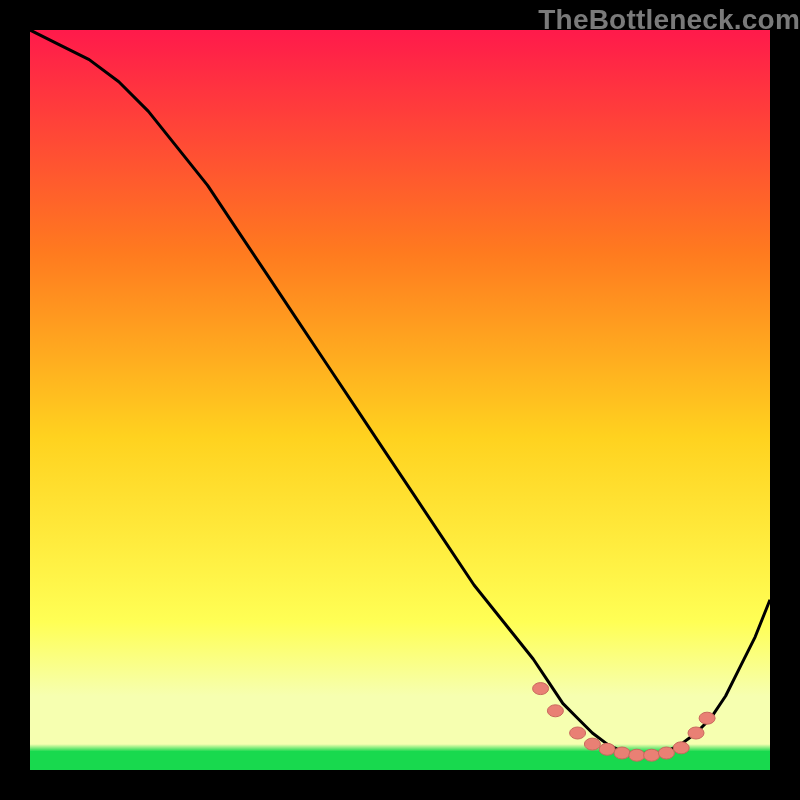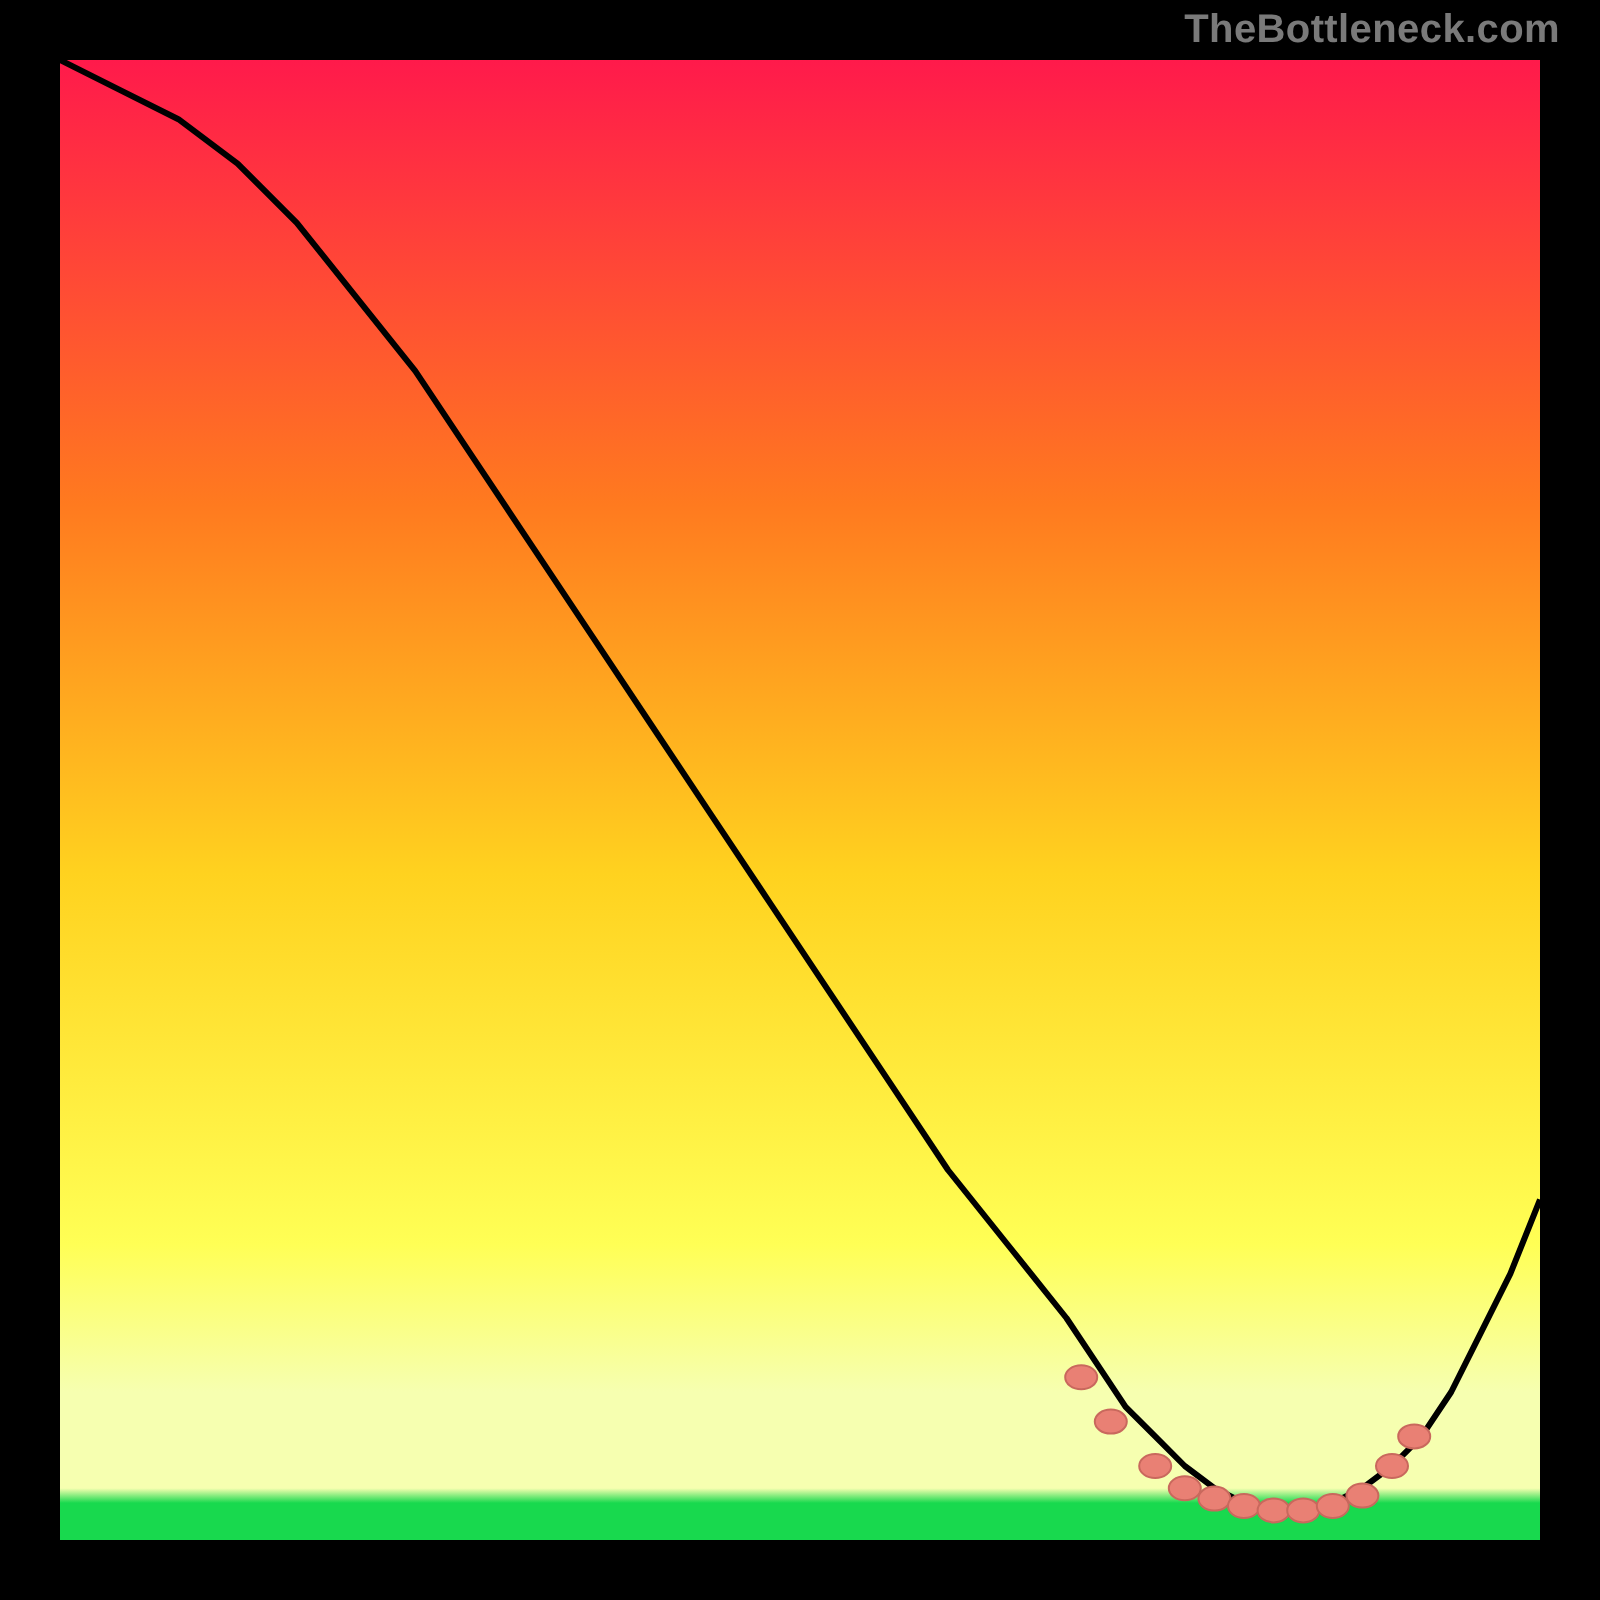--- a/index.html
+++ b/index.html
@@ -14,23 +14,23 @@
     position: absolute;
     left: 0;
     top: 0;
     width: 800px;
     height: 800px;
     background: #000;
   }
   .watermark {
     position: absolute;
     top: 4px;
-    right: 20px;
+    right: 0;
     font-family: Arial, Helvetica, sans-serif;
-    font-size: 20px;
+    font-size: 28px;
     font-weight: 600;
     color: #7a7a7a;
     letter-spacing: 0.2px;
   }
   svg {
     position: absolute;
     left: 30px;
     top: 30px;
   }
 </style>

